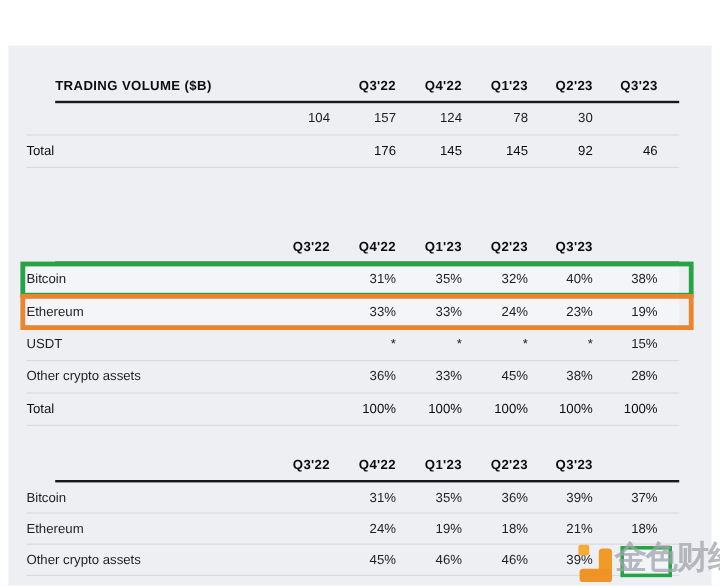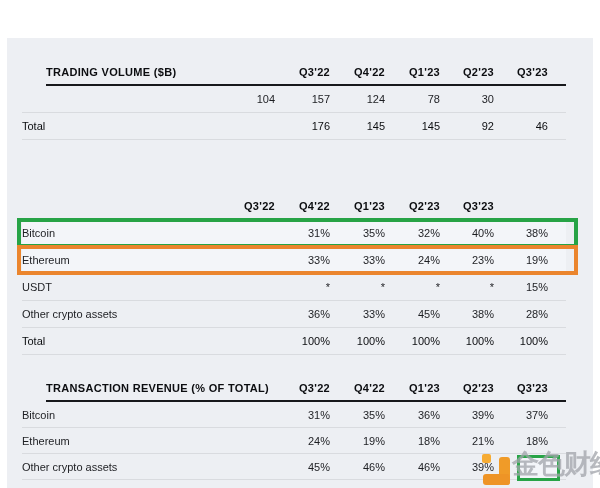--- a/index.html
+++ b/index.html
@@ -135,21 +135,20 @@
       <div class="td num">100%</div>
       <div class="td num">100%</div>
       <div class="td num">100%</div>
       <div class="td num">100%</div>
       <div class="td num">100%</div>
     </div>
   </div>
 
   <div class="sec sec3" style="top:340px">
     <div class="thead">
-      <div class="th">TRANSACTION REVENUE (% OF TOTAL)</div>
       <div class="th num">Q3'22</div>
       <div class="th num">Q4'22</div>
       <div class="th num">Q1'23</div>
       <div class="th num">Q2'23</div>
       <div class="th num">Q3'23</div>
     </div>
     <div class="row">
       <div class="td">Bitcoin</div>
       <div class="td num">31%</div>
       <div class="td num">35%</div>

